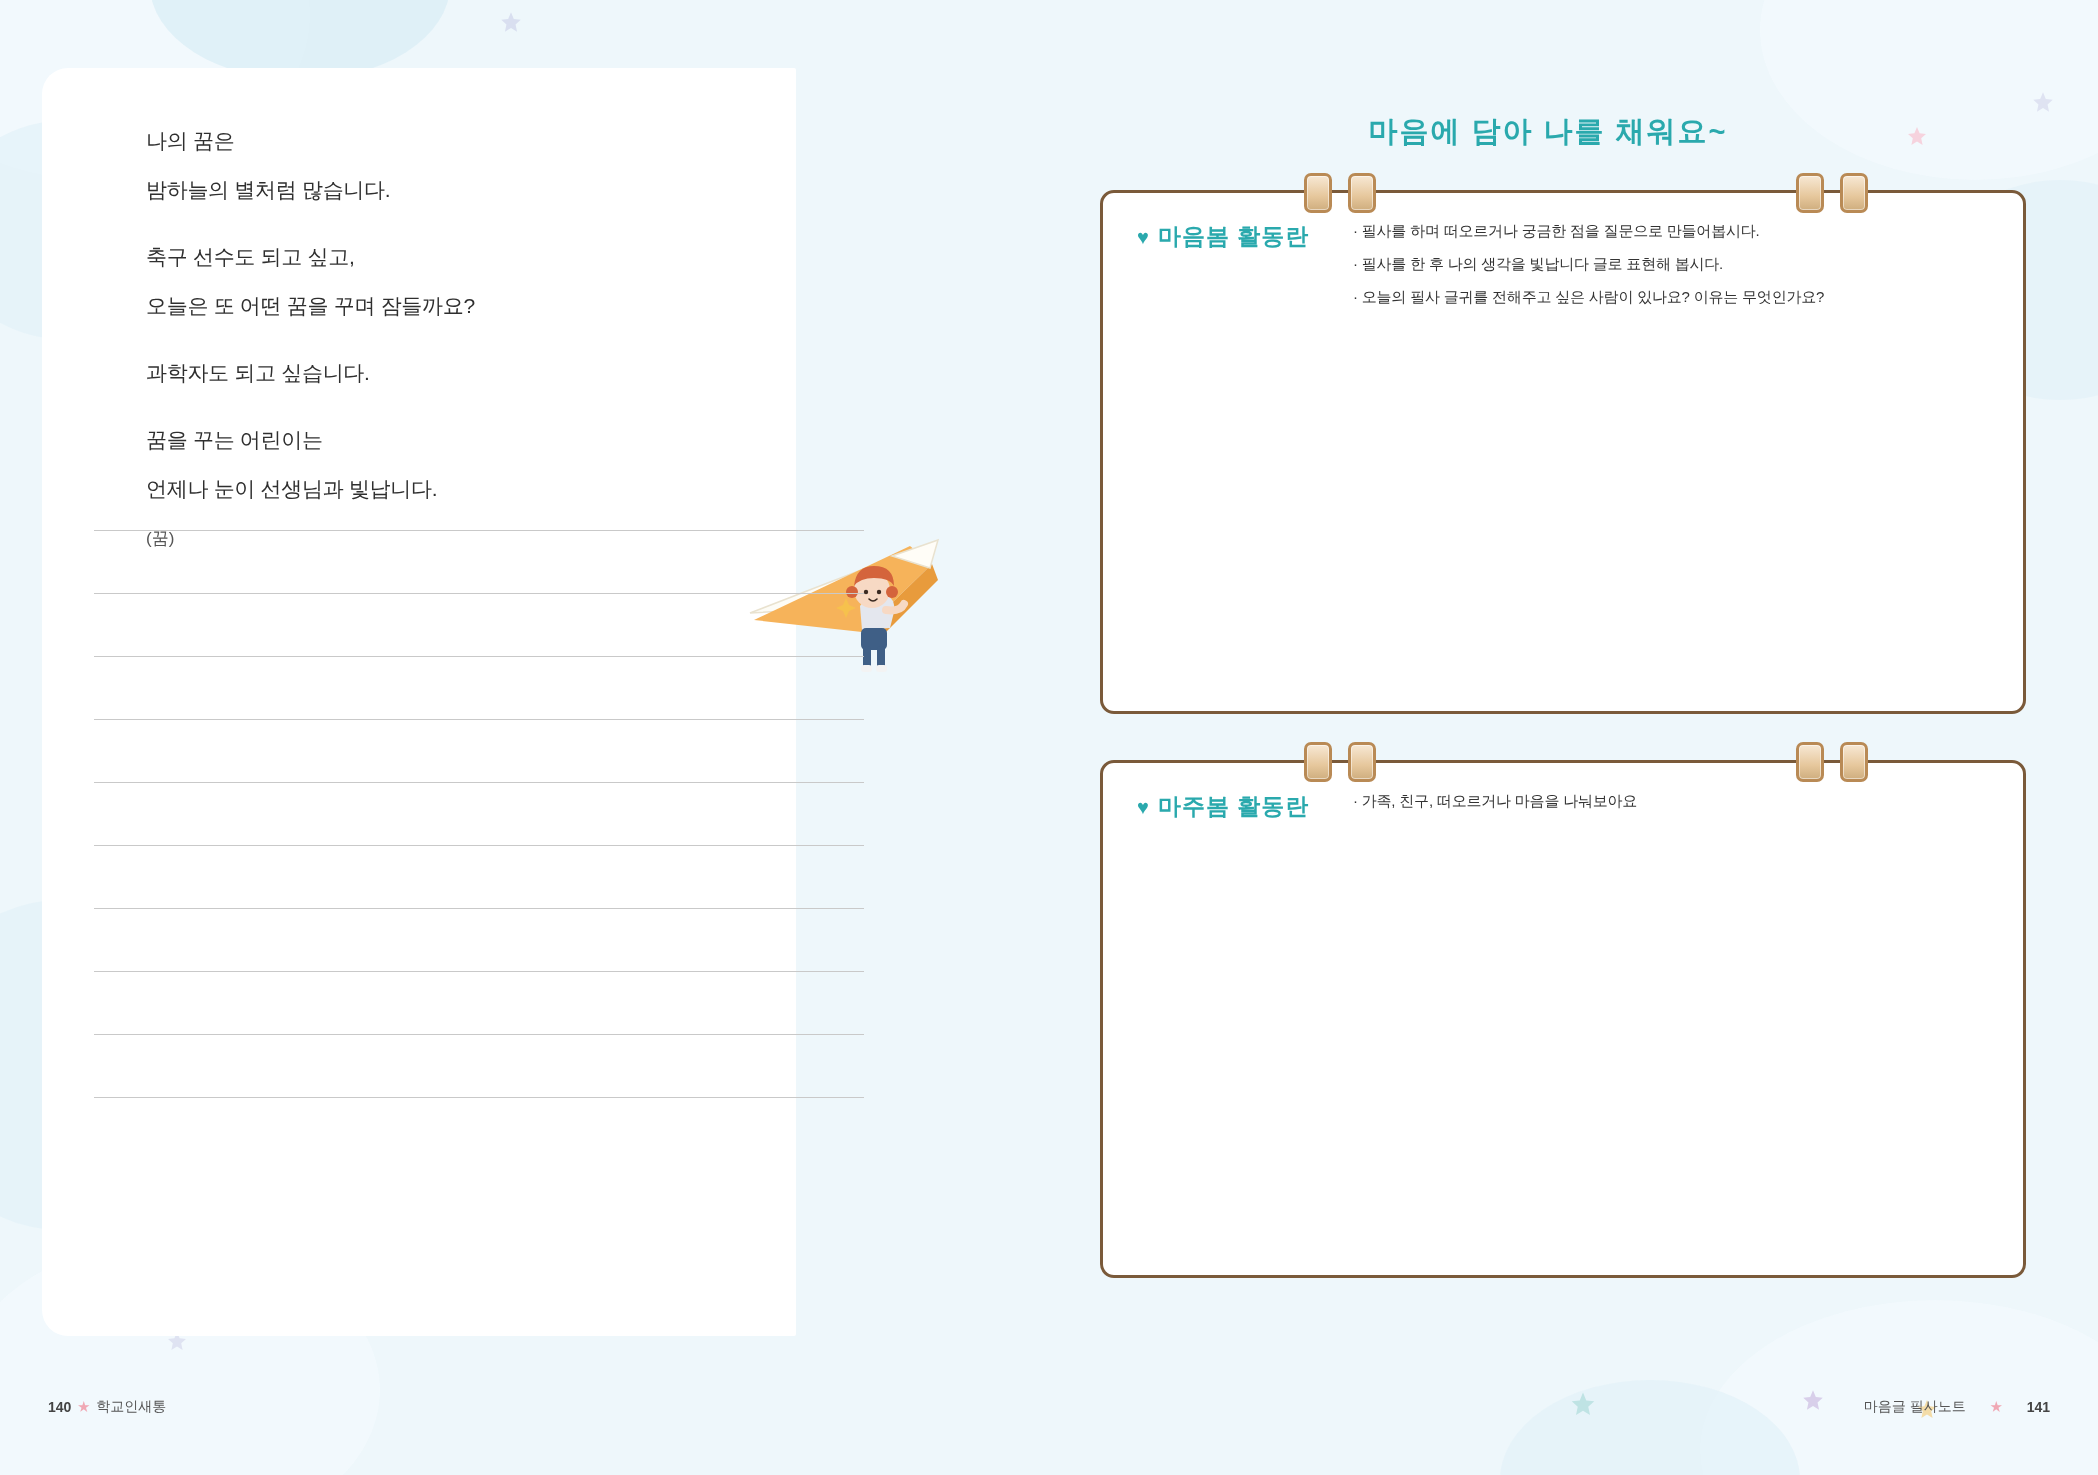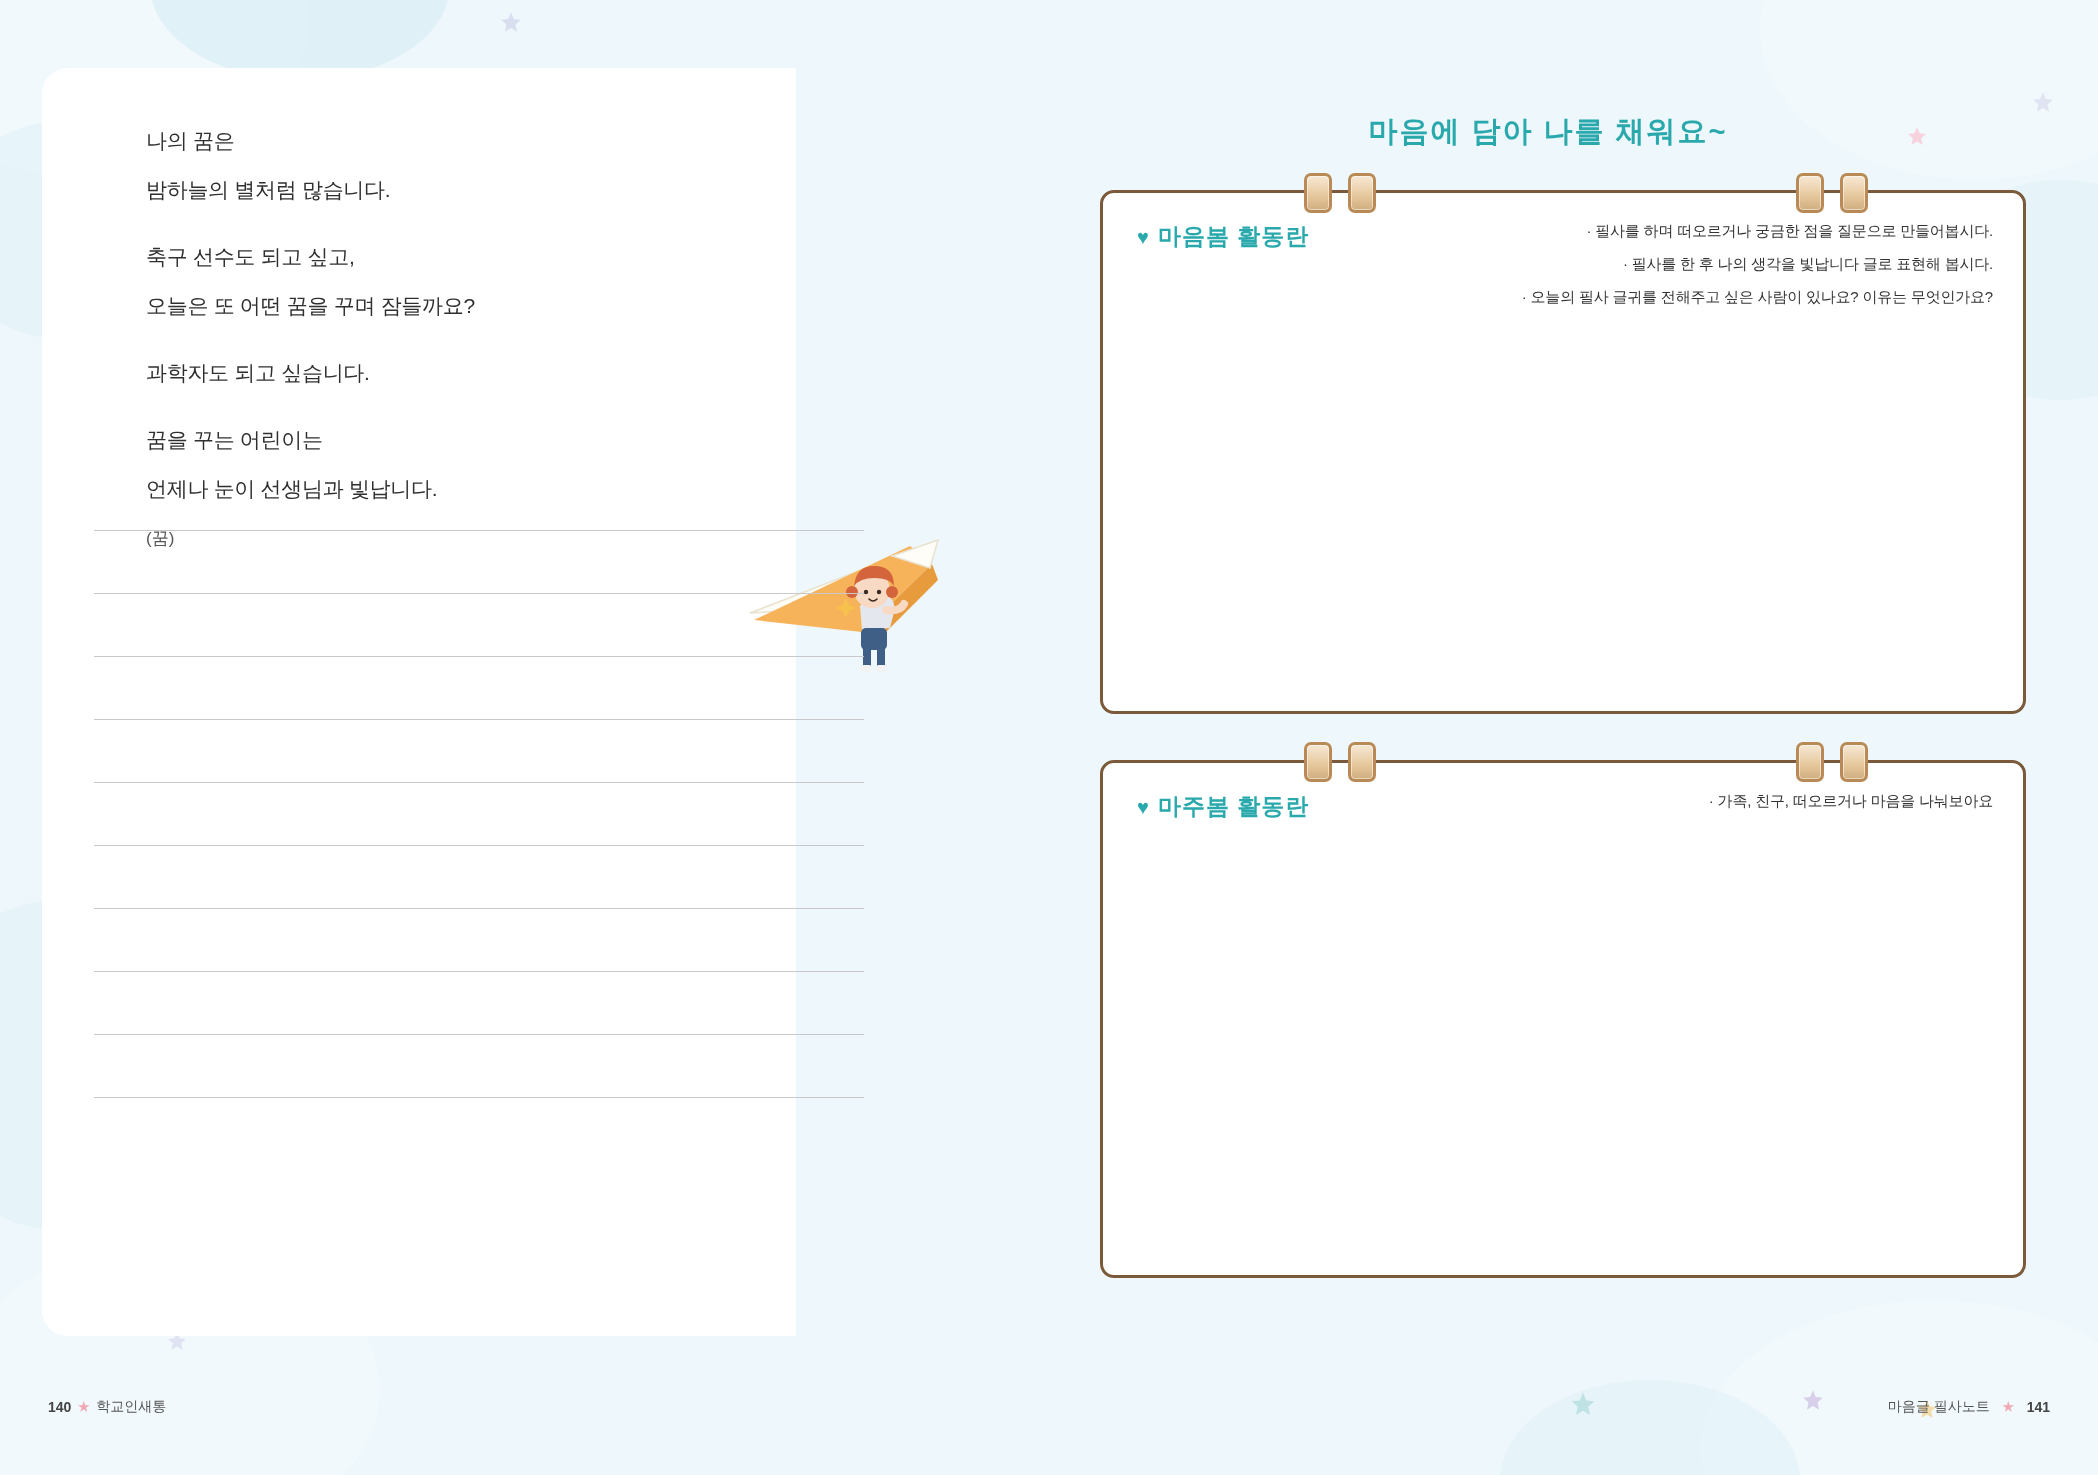--- a/index.html
+++ b/index.html
@@ -137,21 +137,20 @@
     top: 30px;
     width: 640px;
   }
   .bullet {
     font-size: 15px;
     color: #333;
     line-height: 1.0;
     margin-bottom: 18px;
     letter-spacing: -0.2px;
     white-space: nowrap;
-    text-align: right;
   }
   .bullet::before {
     content: "· ";
     color: #333;
   }
 
   
   .ring {
     position: absolute;
     width: 22px;
@@ -176,21 +175,21 @@
     gap: 6px;
   }
   .footer-right {
     position: absolute;
     right: 48px;
     top: 1398px;
     font-size: 14px;
     color: #555;
     display: flex;
     align-items: center;
-    gap: 12px;
+    gap: 24px;
   }
   .pnum { color: #444; font-weight: bold; }
   .fstar { color: #f0a8b4; font-size: 13px; }
 </style>
 </head>
 <body>
 
 <div class="bg-layer">
   <div class="blob white" style="left:-120px; top:-150px; width:430px; height:330px;"></div>
   <div class="blob" style="left:150px; top:-110px; width:300px; height:190px;"></div>

